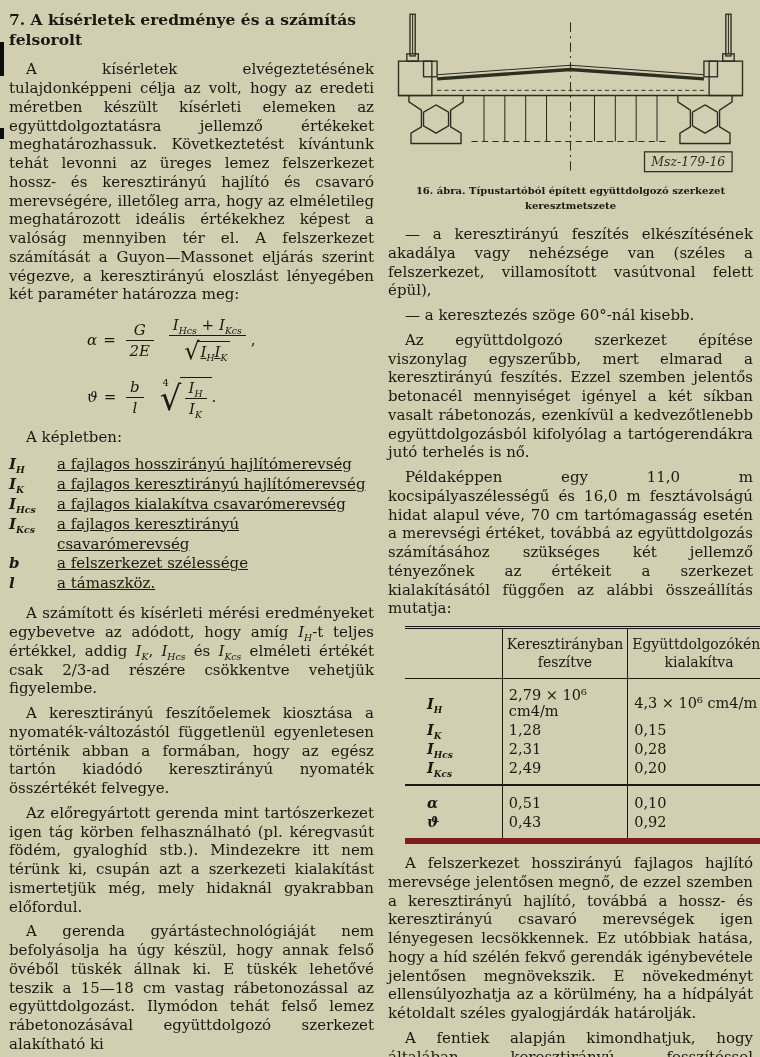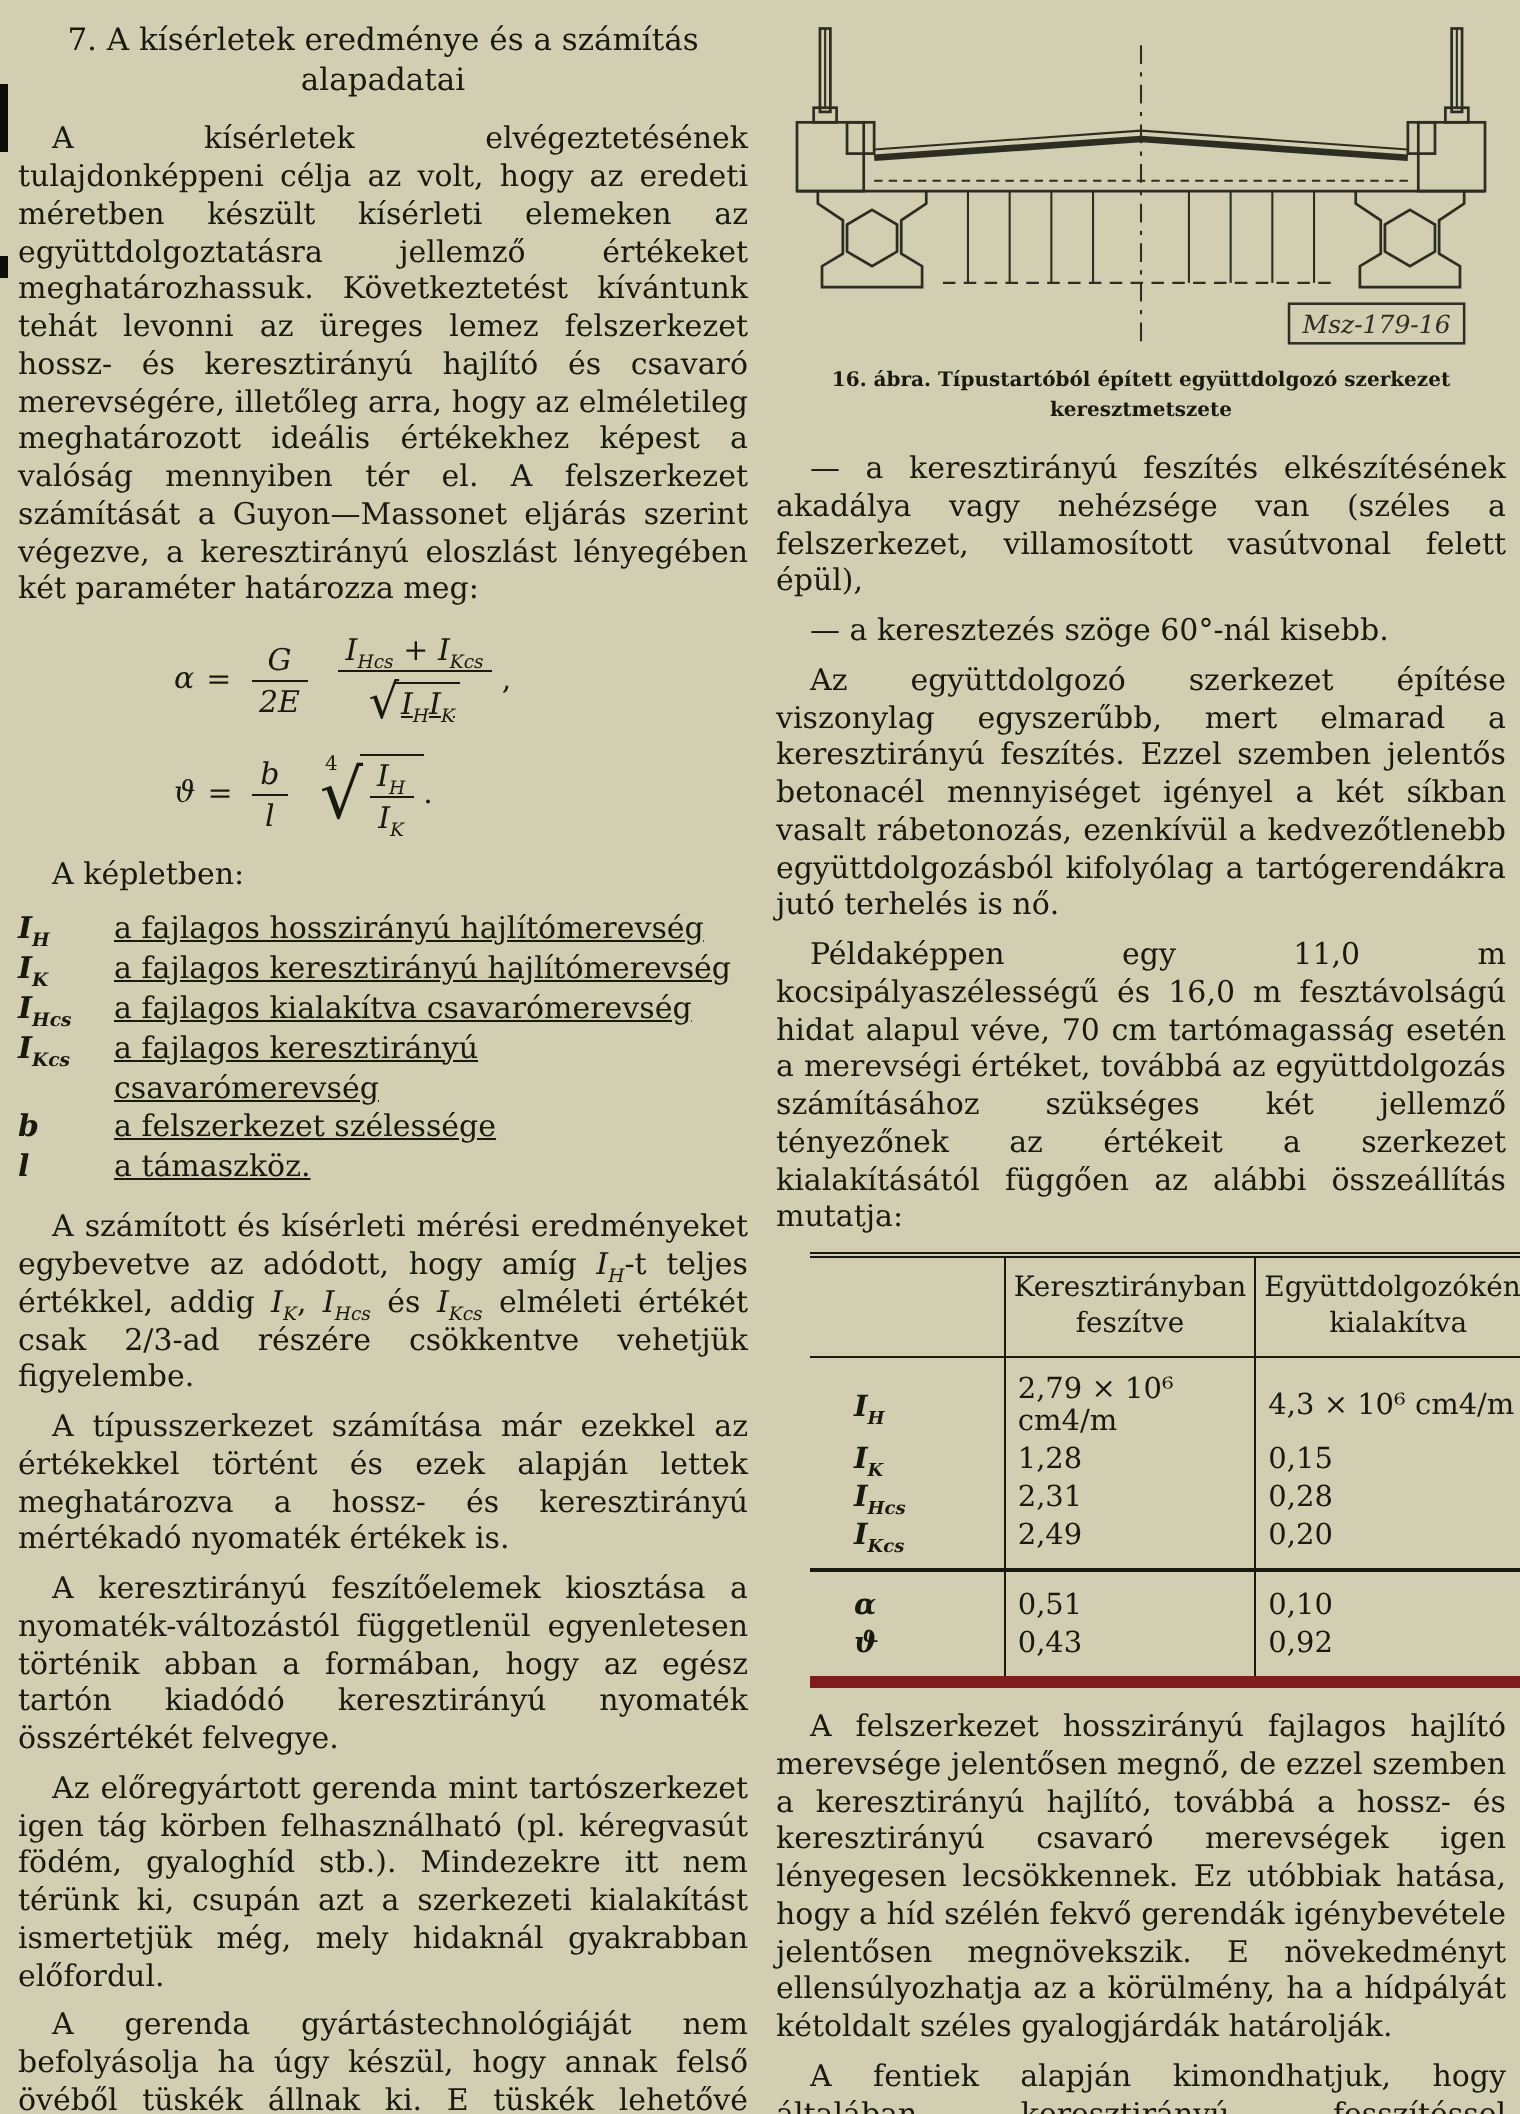--- a/index.html
+++ b/index.html
@@ -11,21 +11,21 @@
     -webkit-font-smoothing:antialiased;
   }
   .page{position:relative;width:760px;height:1057px;overflow:hidden;}
   .cols{display:flex;gap:14px;padding:8px 6px 0 9px;}
   .col{width:365px;}
 
   
   .edge-mark{position:absolute;left:0;width:4px;background:#0c0c08;}
 
   h2.sec-heading{
-    font-size:15.5px;font-weight:normal;text-align:center;
+    font-size:15.5px;font-weight:bold;text-align:left;
     margin:2px 0 10px;line-height:1.3;
   }
   h2.sec-heading.tight{margin:10px 0 8px;}
   p.body{
     font-size:15px;line-height:1.25;text-align:justify;
     text-indent:17px;margin:0 0 6px;
   }
   p.noindent{text-indent:0;}
   .it{font-style:italic;}
   sub{font-size:0.62em;font-style:italic;line-height:0;}
@@ -79,21 +79,21 @@
 
 <div class="page">
 
   <div class="edge-mark" style="top:42px;height:34px;"></div>
   <div class="edge-mark" style="top:128px;height:11px;"></div>
 
   <div class="cols">
 
     <div class="col">
 
-      <h2 class="sec-heading"><span>7. A kísérletek eredménye és a számítás</span><br><span>alapadatai</span></h2>
+      <h2 class="sec-heading"><span>7. A kísérletek eredménye és a számítás</span><br><span>felsorolt</span></h2>
 
       <p class="body">A kísérletek elvégeztetésének tulajdonképpeni célja az volt, hogy az eredeti méretben készült kísérleti elemeken az együttdolgoztatásra jellemző értékeket meghatározhassuk. Következtetést kívántunk tehát levonni az üreges lemez felszerkezet hossz- és keresztirányú hajlító és csavaró merevségére, illetőleg arra, hogy az elméletileg meghatározott ideális értékekhez képest a valóság mennyiben tér el. A felszerkezet számítását a Guyon—Massonet eljárás szerint végezve, a keresztirányú eloszlást lényegében két paraméter határozza meg:</p>
 
       <div class="formula">
         <span class="sym">α</span><span>=</span>
         <span class="frac"><span class="num it">G</span><span class="den it">2E</span></span>
         <span class="frac">
           <span class="num"><span class="it">I</span><sub>Hcs</sub> <span>+</span> <span class="it">I</span><sub>Kcs</sub></span>
           <span class="den"><span class="rad">√</span><span class="ovl"><span class="it">I</span><sub>H</sub><span class="it">I</span><sub>K</sub></span></span>
         </span><span>,</span>
@@ -129,21 +129,20 @@
             <span class="def-desc">a felszerkezet szélessége</span>
           </div>
         <div class="def-row">
             <span class="def-sym"><span>l</span><sub></sub></span>
             <span class="def-desc">a támaszköz.</span>
           </div>
       </div>
 
       <p class="body"><span>A számított és kísérleti mérési eredményeket egybevetve az adódott, hogy amíg </span><span class="it">I</span><sub>H</sub><span>-t teljes értékkel, addig </span><span class="it">I</span><sub>K</sub><span>, </span><span class="it">I</span><sub>Hcs</sub><span> és </span><span class="it">I</span><sub>Kcs</sub><span> elméleti értékét csak 2/3-ad részére csökkentve vehetjük figyelembe.</span></p>
 
-      <p class="body">A típusszerkezet számítása már ezekkel az értékekkel történt és ezek alapján lettek meghatározva a hossz- és keresztirányú mértékadó nyomaték értékek is.</p>
 
       <p class="body">A keresztirányú feszítőelemek kiosztása a nyomaték-változástól függetlenül egyenletesen történik abban a formában, hogy az egész tartón kiadódó keresztirányú nyomaték összértékét felvegye.</p>
 
 
       <p class="body">Az előregyártott gerenda mint tartószerkezet igen tág körben felhasználható (pl. kéregvasút födém, gyaloghíd stb.). Mindezekre itt nem térünk ki, csupán azt a szerkezeti kialakítást ismertetjük még, mely hidaknál gyakrabban előfordul.</p>
 
       <p class="body"><span>A gerenda gyártástechnológiáját nem befolyásolja ha úgy készül, hogy annak felső övéből tüskék állnak ki. E tüskék lehetővé teszik a 15—18 cm vastag rábetonozással az együttdolgozást. Ilymódon tehát felső lemez rábetonozásával együttdolgozó szerkezet alakítható ki </span></p>
 
     </div>
 

